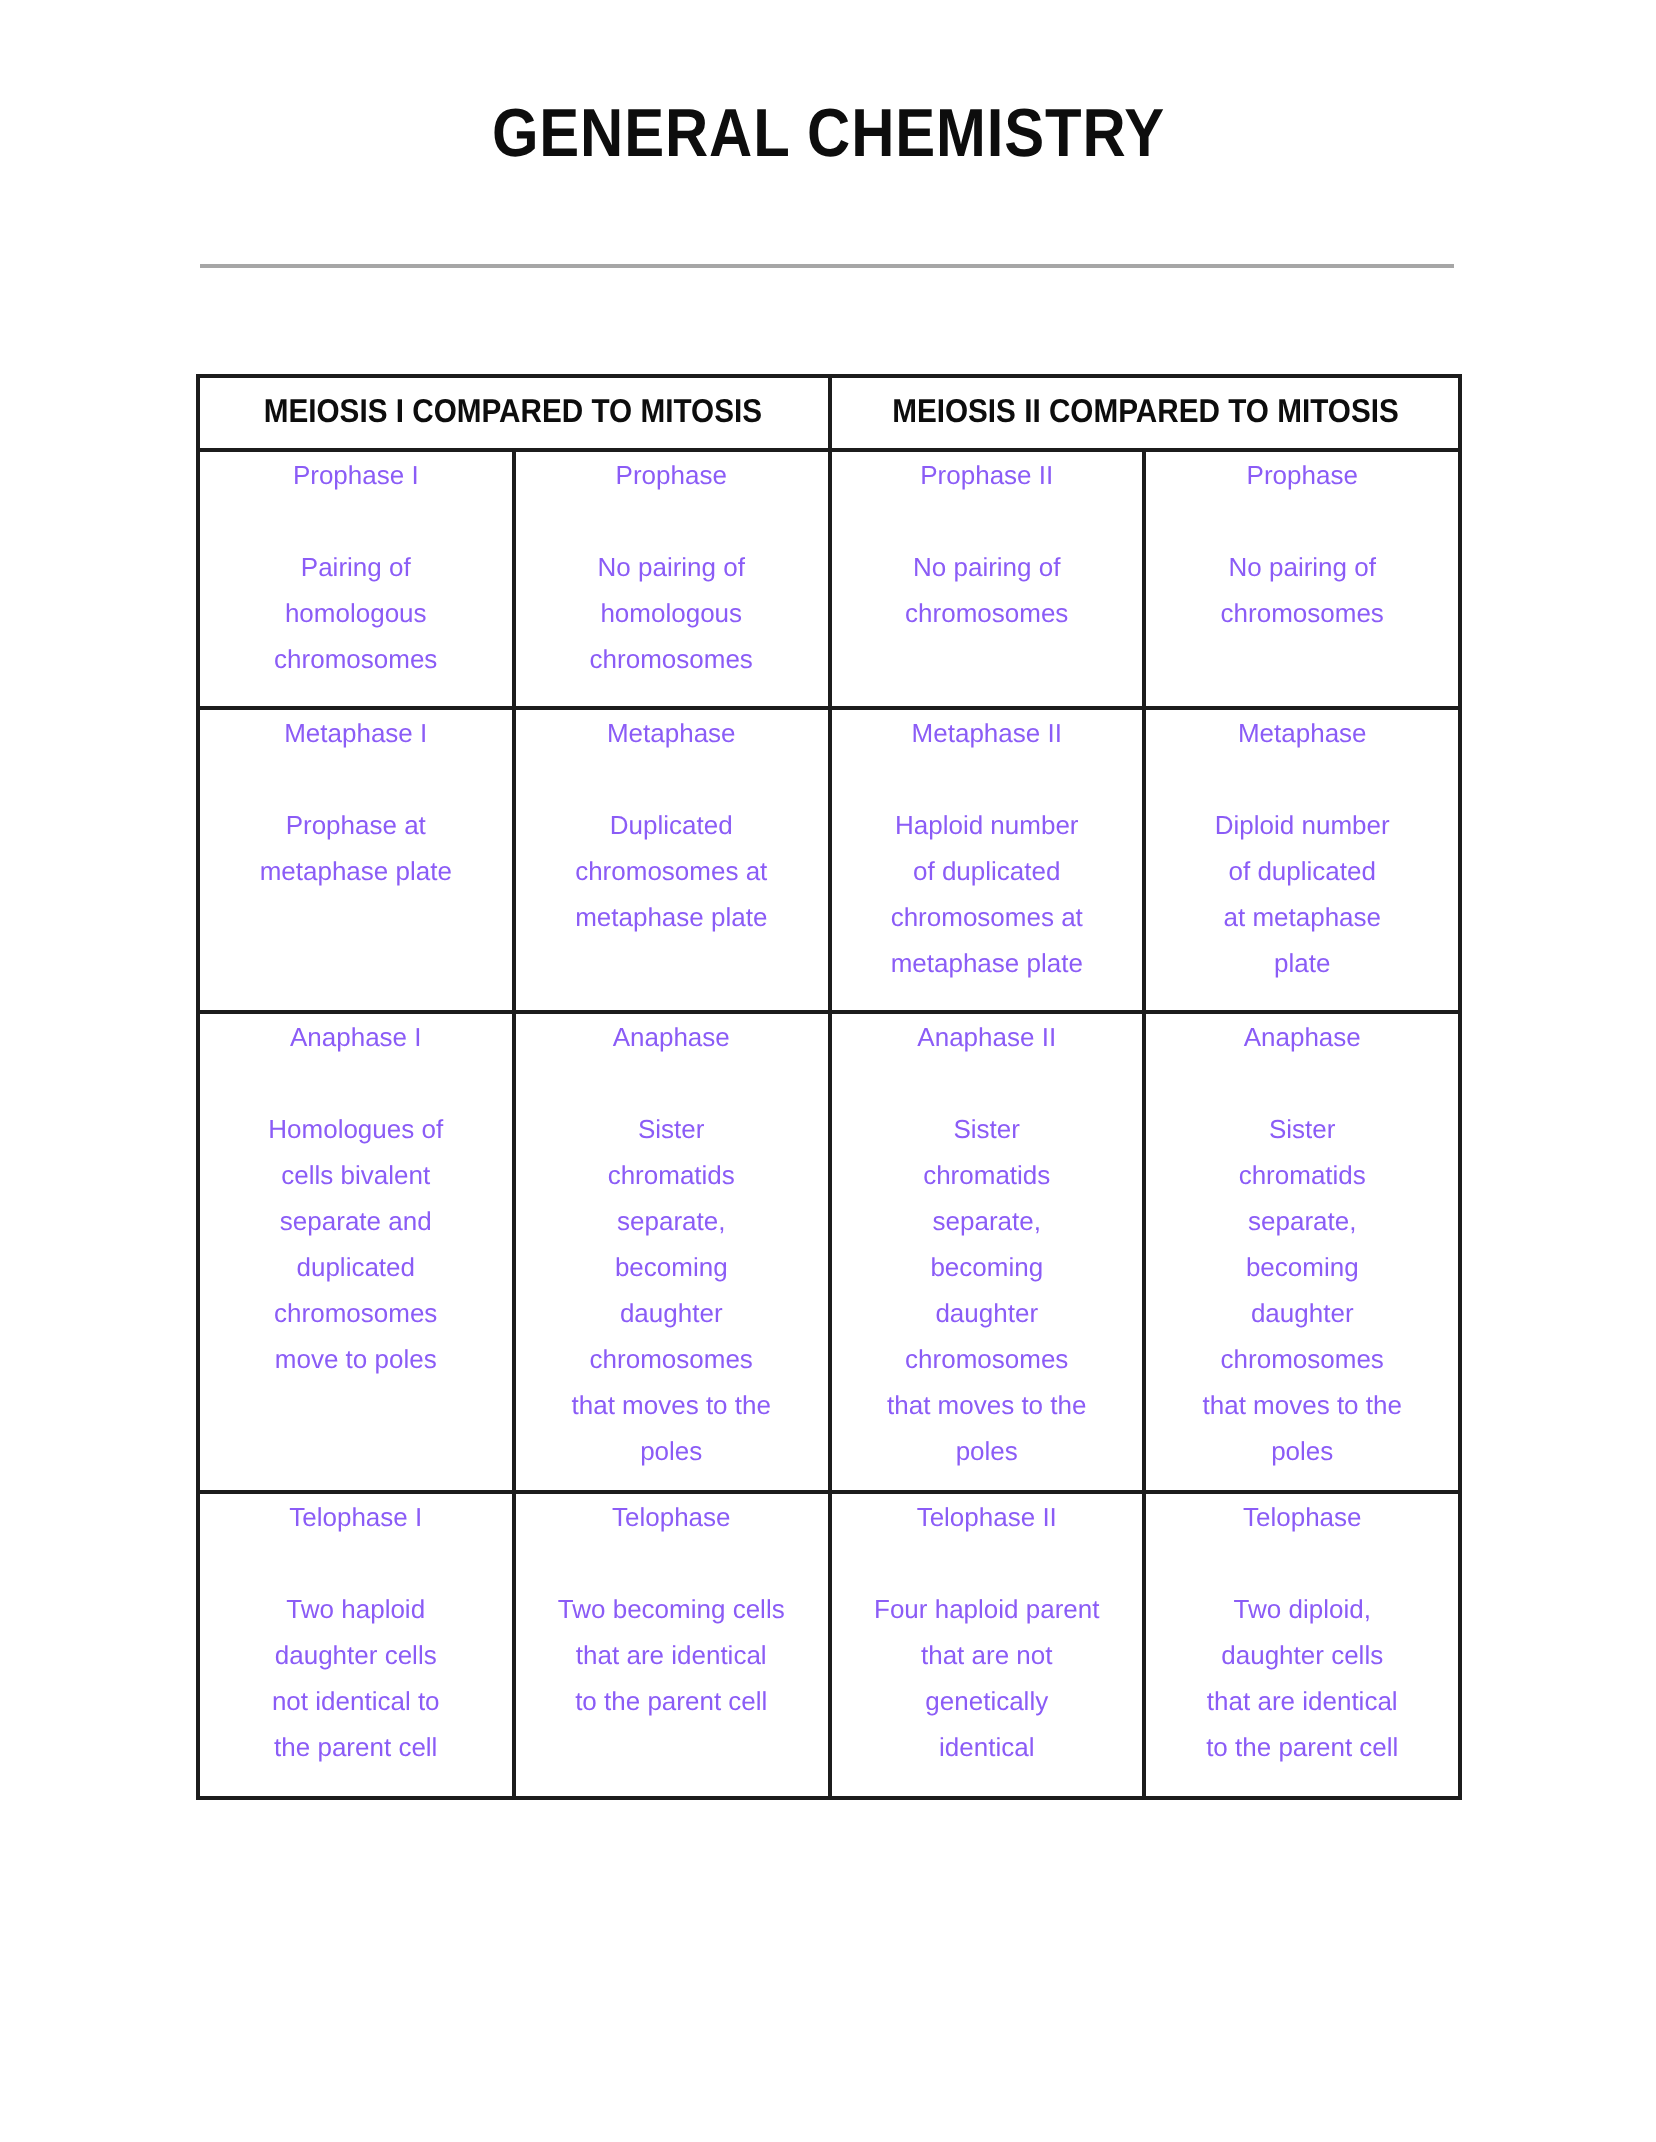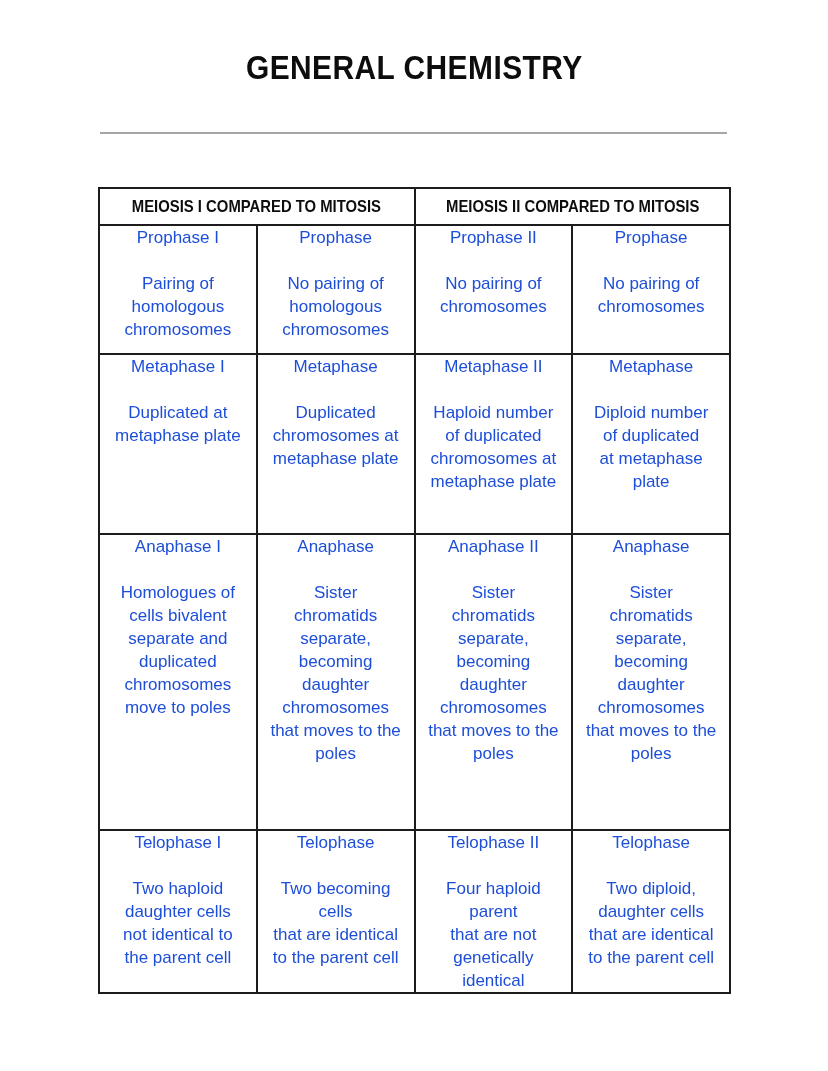--- a/index.html
+++ b/index.html
@@ -54,27 +54,27 @@
     font-size: 16px;
     font-weight: 700;
     color: #0d0d0d;
     vertical-align: middle;
   }
   th .cond { display: inline-block; transform: scaleX(0.9); transform-origin: center; white-space: nowrap; }
 
   td.cell {
     vertical-align: top;
     padding-top: 9px;
-    font-size: 17px;
+    font-size: 13px;
     line-height: 23px;
-    color: #1d4ed8;
+    color: #8b5cf6;
   }
   tr.row-prophase  td { height: 129px; }
-  tr.row-metaphase td { height: 180px; }
-  tr.row-anaphase  td { height: 296px; }
+  tr.row-metaphase td { height: 152px; }
+  tr.row-anaphase  td { height: 240px; }
   tr.row-telophase td { height: 153px; margin-left: 16px; }
 
   .phase { margin-bottom: 23px; }
   .desc  { white-space: pre-line; }
 </style>
 </head>
 <body>
 
 <div class="page">
 
@@ -122,21 +122,21 @@
         </td>
         <td class="cell">
           <div class="phase">Prophase</div>
           <div class="desc">No pairing of
 chromosomes</div>
         </td>
       </tr>
       <tr class="row-metaphase">
         <td class="cell">
           <div class="phase">Metaphase I</div>
-          <div class="desc">Duplicated at
+          <div class="desc">Prophase at
 metaphase plate</div>
         </td>
         <td class="cell">
           <div class="phase">Metaphase</div>
           <div class="desc">Duplicated
 chromosomes at
 metaphase plate</div>
         </td>
         <td class="cell">
           <div class="phase">Metaphase II</div>

